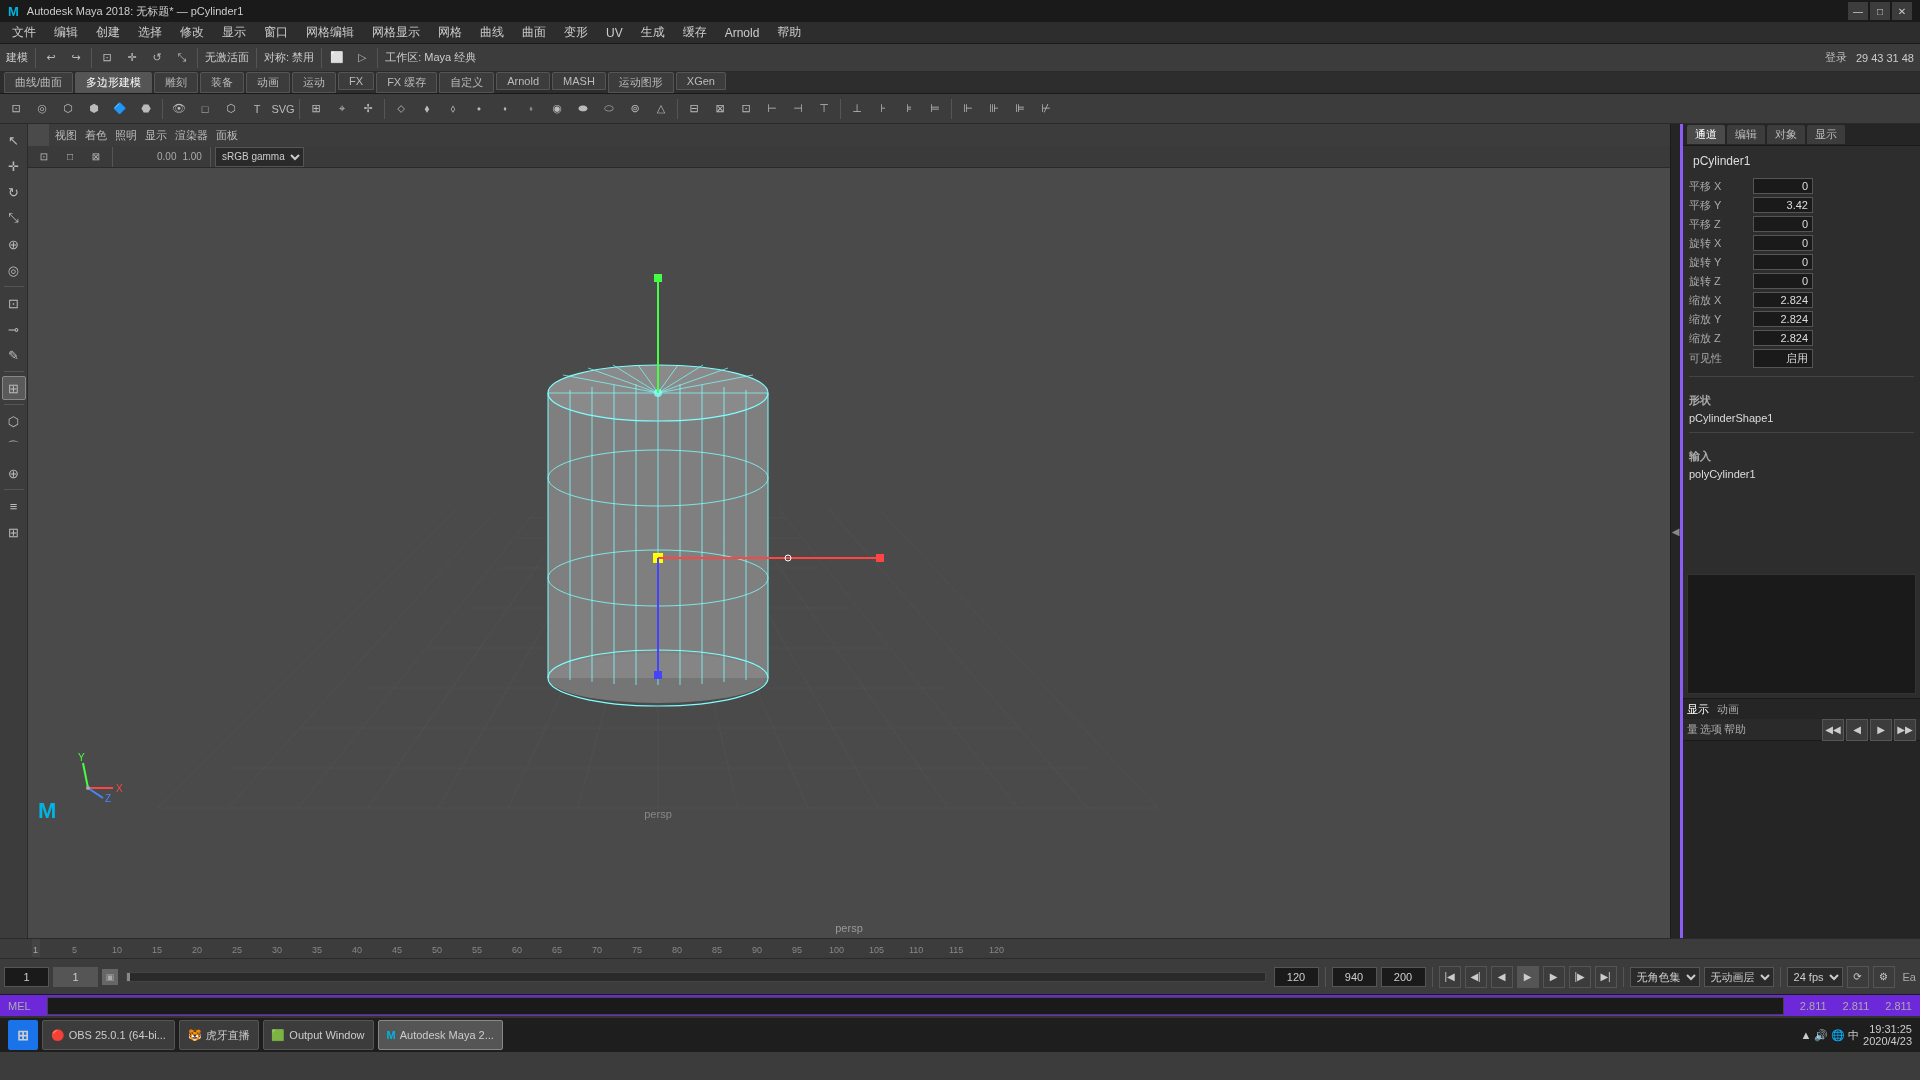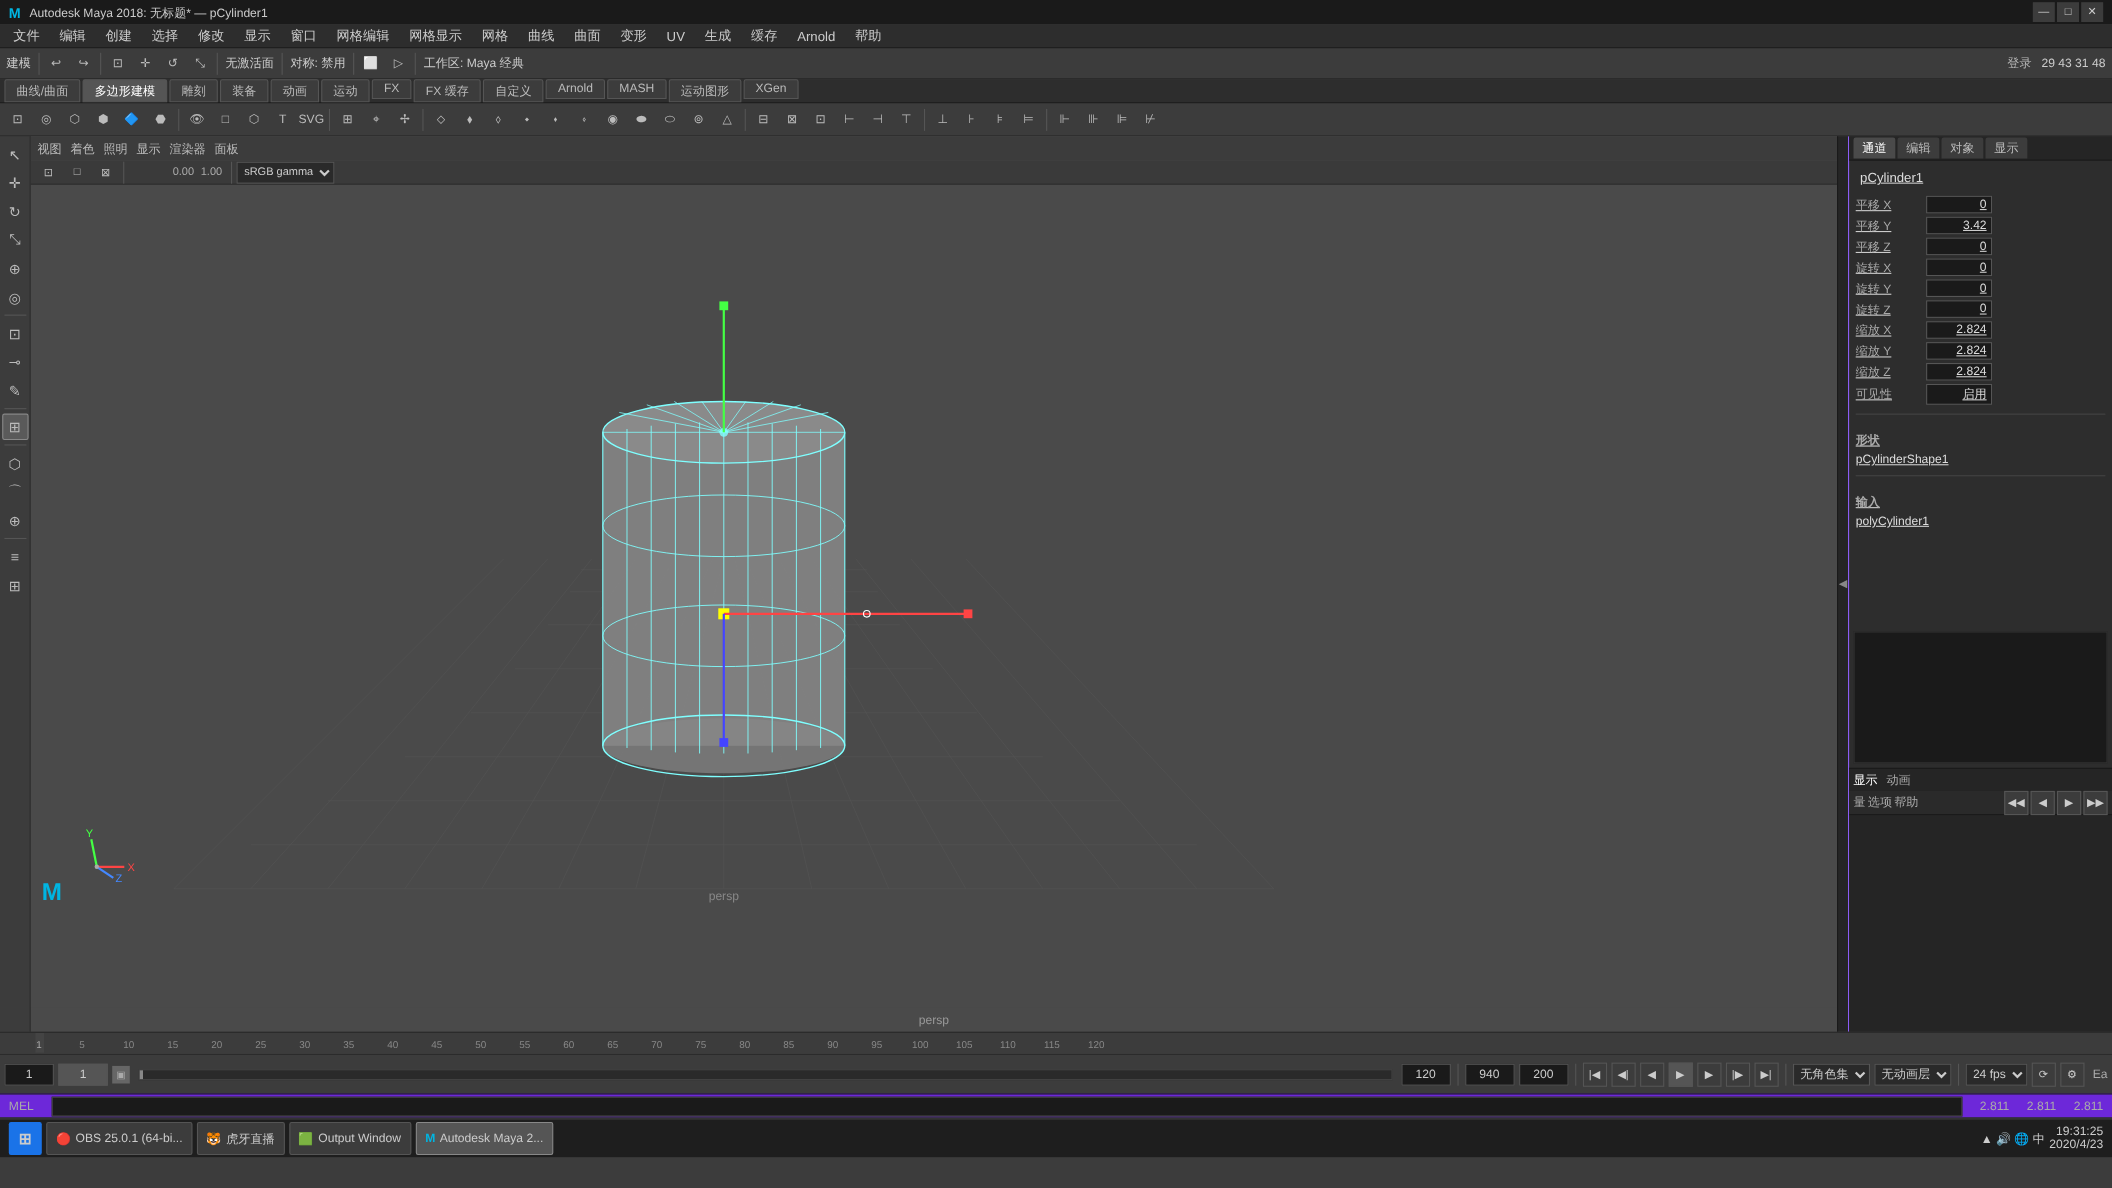--- a/index.html
+++ b/index.html
@@ -150,20 +150,21 @@
 
     
     #viewport-topbar {
       height: 22px;
       background: #3c3c3c;
       display: flex;
       align-items: center;
       padding: 0 6px;
       gap: 8px;
       font-size: 11px;
+      margin-left: 21px;
     }
     .vp-menu { cursor: pointer; color: #bbb; }
 
     
     #viewport-subbar {
       height: 22px;
       background: #3a3a3a;
       display: flex;
       align-items: center;
       padding: 0 4px;
@@ -196,21 +197,21 @@
       left: 50%;
       transform: translateX(-50%);
       color: #999;
       font-size: 11px;
     }
 
     
     #right-panel {
       width: 240px;
       background: #2d2d2d;
-      border-left: 1px solid #8b5cf6;
+      border-left: 3px solid #8b5cf6;
       display: flex;
       flex-direction: column;
     }
     #right-panel-tabs {
       height: 22px;
       background: #252525;
       display: flex;
       align-items: center;
       padding: 0 4px;
       gap: 2px;
@@ -222,21 +223,20 @@
       color: #bbb;
       cursor: pointer;
       background: #3c3c3c;
       border-radius: 2px 2px 0 0;
     }
     .rp-tab.active { background: #4a4a4a; color: #fff; }
     #right-panel-content {
       flex: 1;
       padding: 6px;
       overflow-y: auto;
-      text-decoration: underline;
     }
     .rp-object-name {
       color: #ddd;
       font-size: 12px;
       margin-bottom: 8px;
       padding: 2px 4px;
     }
     .rp-section-title {
       color: #aaa;
       font-size: 11px;

